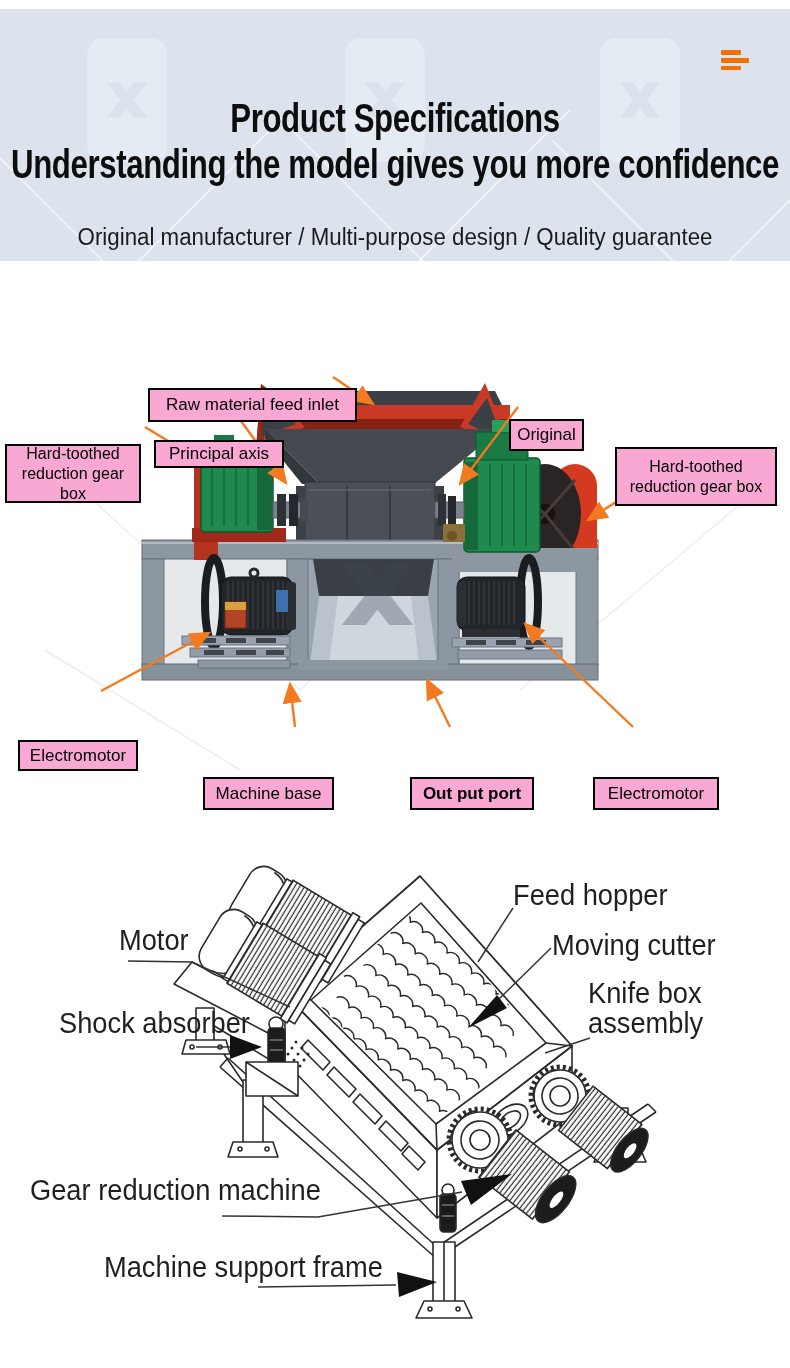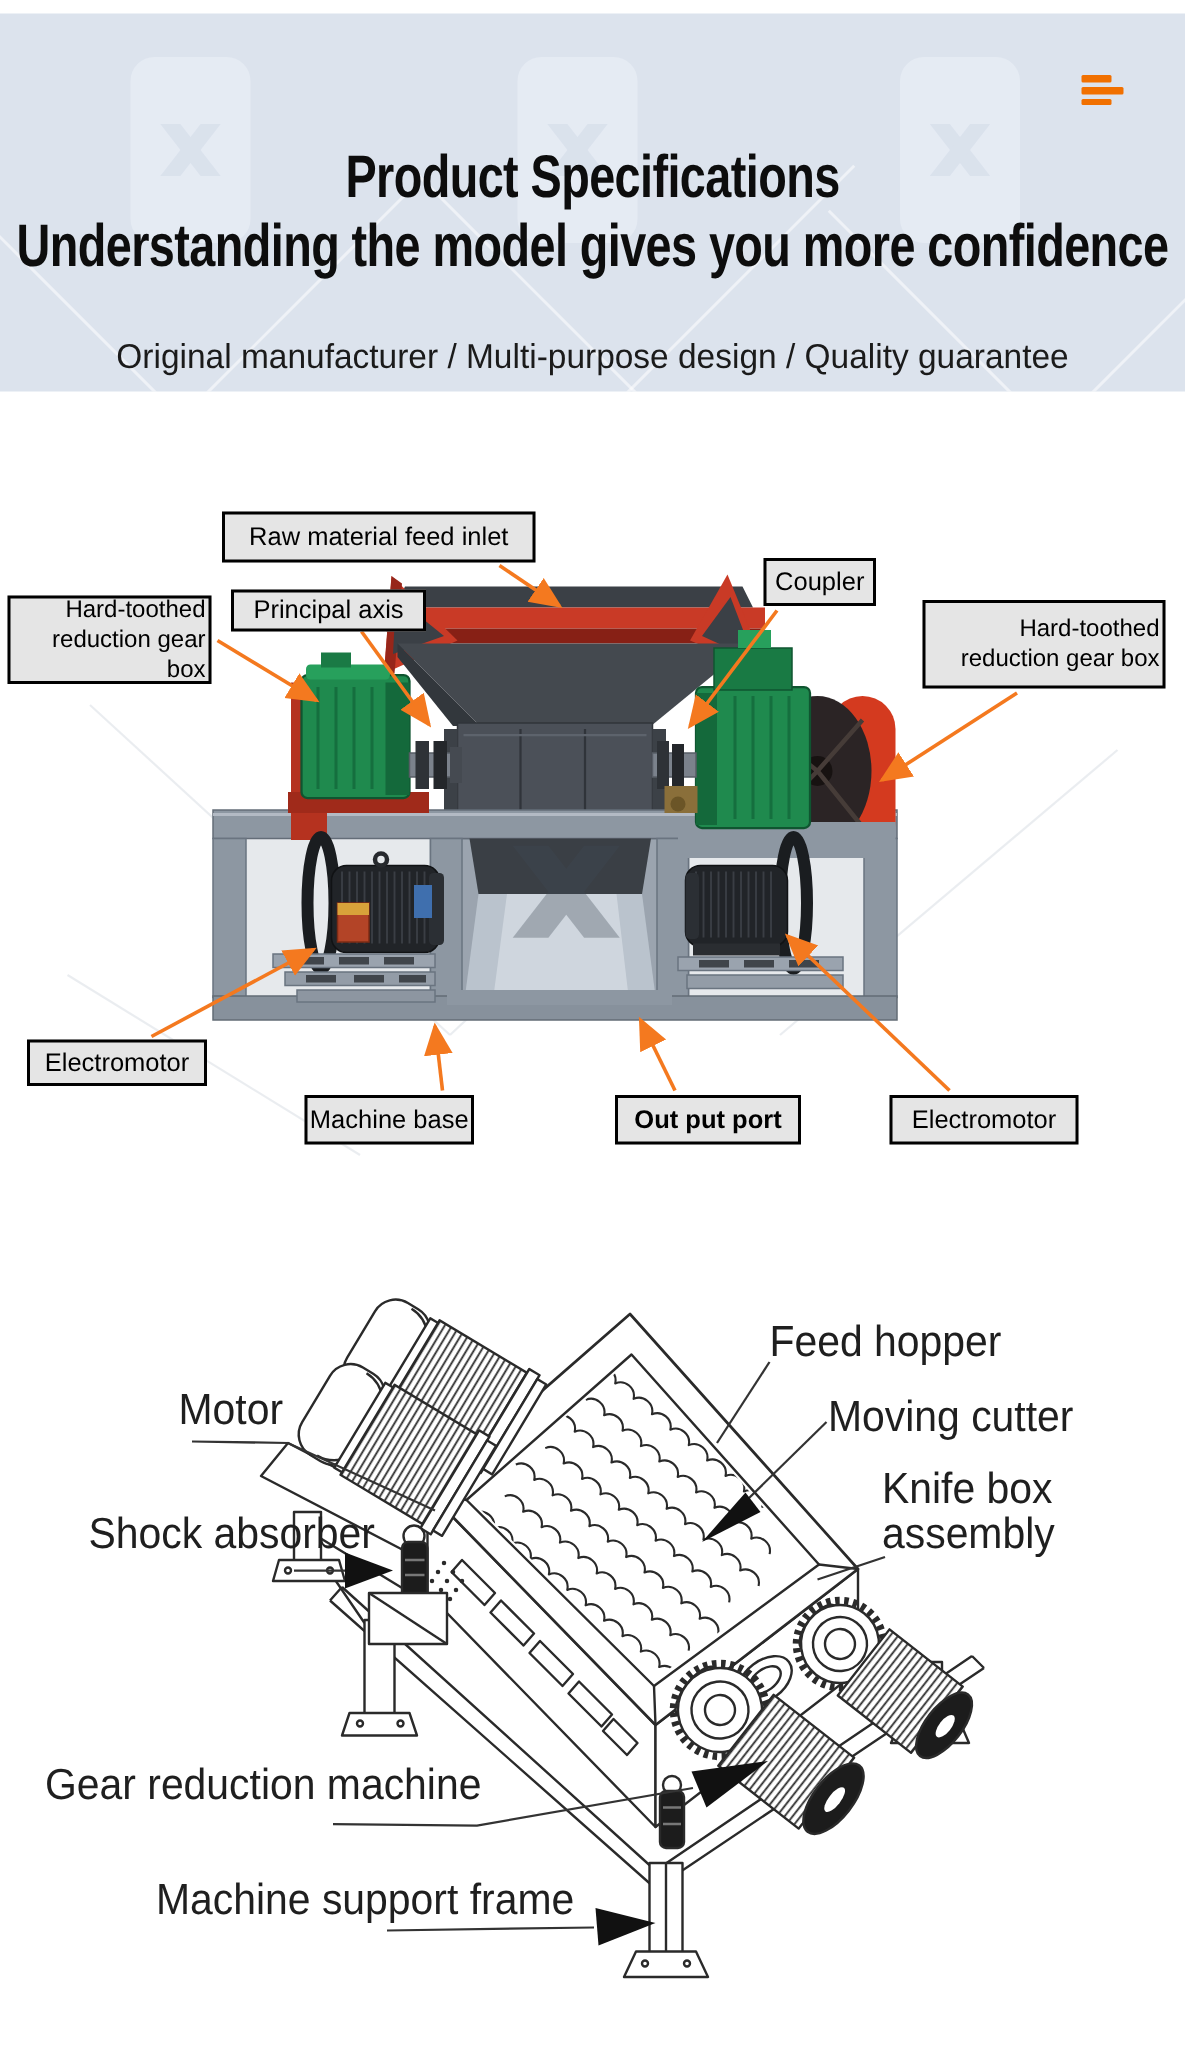--- a/index.html
+++ b/index.html
@@ -18,23 +18,23 @@
   .menu i.b2{width:28px;height:5px;}
   .menu i.b3{width:20px;}
   .hline{position:absolute;left:50%;white-space:nowrap;font-weight:bold;color:#0d0d0d;
          font-size:40px;transform:translateX(-50%) scaleX(.78);transform-origin:center;
          letter-spacing:-.5px;}
   .h1{top:87px;}
   .h2{top:133px;}
   .sub{position:absolute;left:50%;top:215px;white-space:nowrap;font-size:23px;color:#1b1b1b;
        transform:translateX(-50%) scaleX(.97);transform-origin:center;}
   
-  .pbox{position:absolute;background:#e5e5e5;border:2px solid #000;box-sizing:border-box;
-        font-size:17px;line-height:1.25;color:#000;text-align:right;
-        display:flex;align-items:center;justify-content:center;}
+  .pbox{position:absolute;background:#f9a8d4;border:2px solid #000;box-sizing:border-box;
+        font-size:17px;line-height:1.25;color:#000;text-align:center;
+        display:flex;align-items:center;justify-content:center;margin-top:47px;}
   .pbox.small{font-size:16px;}
   
   .dlabel{position:absolute;font-size:29px;color:#1f1f1f;white-space:nowrap;
           transform:scaleX(.94);transform-origin:0 50%;}
   .dlabel.wrap{white-space:normal;line-height:1.05;}
   svg.scene{position:absolute;left:0;top:0;}
 </style>
 </head>
 <body>
 
@@ -349,25 +349,25 @@
     <polygon points="262,1047 230,1035 230,1059" fill="#111" stroke="none"></polygon>
     <path d="M222,1216 L318,1217 L462,1192"></path>
     <polygon points="512,1174 461,1181 471,1205" fill="#111" stroke="none"></polygon>
     <path d="M258,1287 L396,1285"></path>
     <polygon points="437,1282 397,1272 399,1297" fill="#111" stroke="none"></polygon>
   </g>
 </svg>
 
 <div class="pbox" style="left:148px;top:341px;width:209px;height:34px;">Raw material feed inlet</div>
 <div class="pbox" style="left:154px;top:393px;width:130px;height:28px;">Principal axis</div>
-<div class="pbox" style="left:509px;top:372px;width:75px;height:32px;">Coupler</div>
+<div class="pbox" style="left:509px;top:372px;width:75px;height:32px;">Original</div>
 <div class="pbox small" style="left:5px;top:397px;width:136px;height:59px;padding:2px;">Hard-toothed reduction gear box</div>
 <div class="pbox small" style="left:615px;top:400px;width:162px;height:59px;padding:2px;">Hard-toothed reduction gear box</div>
 <div class="pbox" style="left:18px;top:693px;width:120px;height:31px;">Electromotor</div>
-<div class="pbox" style="left:203px;top:730px;width:113px;height:33px;">Machine base</div>
+<div class="pbox" style="left:203px;top:730px;width:131px;height:33px;">Machine base</div>
 <div class="pbox" style="left:410px;top:730px;width:124px;height:33px;font-weight:bold;">Out put port</div>
 <div class="pbox" style="left:593px;top:730px;width:126px;height:33px;">Electromotor</div>
 
 <div class="dlabel" style="left:513px;top:879px;">Feed hopper</div>
 <div class="dlabel" style="left:119px;top:924px;">Motor</div>
 <div class="dlabel" style="left:552px;top:929px;">Moving cutter</div>
 <div class="dlabel wrap" style="left:588px;top:978px;width:140px;">Knife box assembly</div>
 <div class="dlabel" style="left:59px;top:1007px;">Shock absorber</div>
 <div class="dlabel" style="left:30px;top:1174px;">Gear reduction machine</div>
 <div class="dlabel" style="left:104px;top:1251px;">Machine support frame</div>

